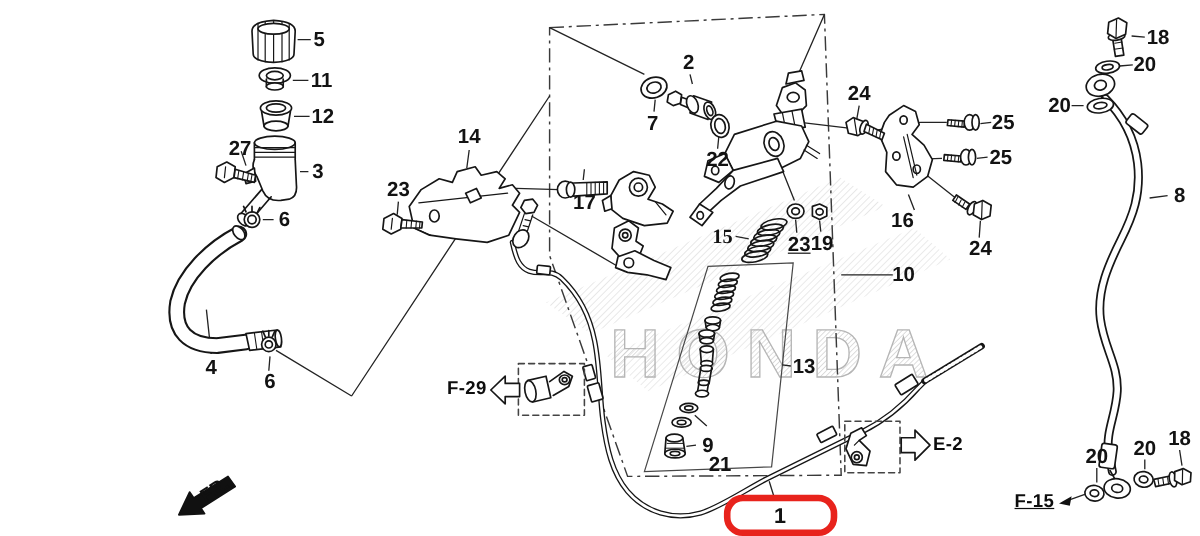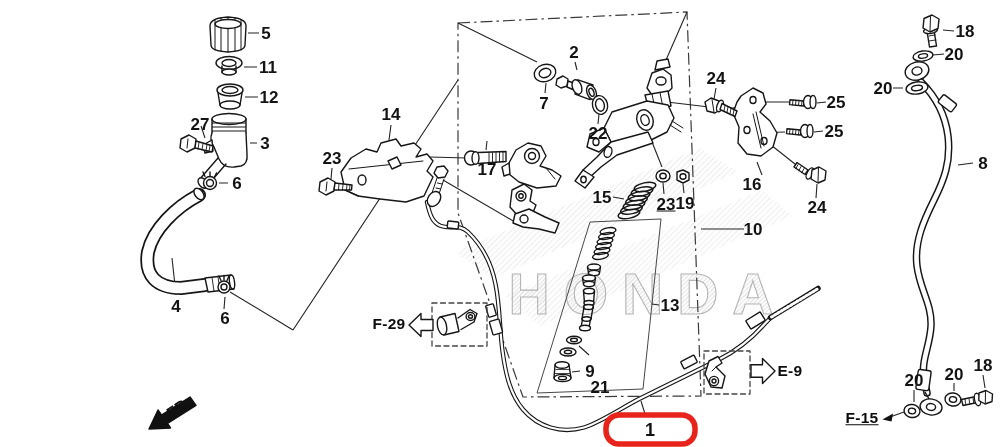--- a/index.html
+++ b/index.html
@@ -364,37 +364,37 @@
       <div class="part-label" style="left: 265px; top: 143px;">3</div>
       <div class="part-label" style="left: 237px; top: 183px;">6</div>
       <div class="part-label" style="left: 176px; top: 306px;">4</div>
       <div class="part-label" style="left: 225px; top: 318px;">6</div>
       <div class="part-label" style="left: 332px; top: 158px;">23</div>
       <div class="part-label" style="left: 391px; top: 114px;">14</div>
       <div class="part-label" style="left: 487px; top: 130px; margin-top: 39px;">17</div>
       <div class="part-label" style="left: 574px; top: 52px;">2</div>
       <div class="part-label" style="left: 544px; top: 103px;">7</div>
       <div class="part-label" style="left: 598px; top: 133px;">22</div>
-      <div class="part-label" style="left: 602px; top: 197px;">15</div>
+      <div class="part-label" style="left: 602px; top: 197px; font-family: Liberation Serif, serif;">15</div>
       <div class="part-label" style="left: 666px; top: 204px; text-decoration: underline;">23</div>
       <div class="part-label" style="left: 685px; top: 203px;">19</div>
       <div class="part-label" style="left: 753px; top: 229px;">10</div>
       <div class="part-label" style="left: 670px; top: 305px;">13</div>
       <div class="part-label" style="left: 600px; top: 355px; margin-top: 32px;">21</div>
       <div class="part-label" style="left: 590px; top: 371px;">9</div>
       <div class="part-label" style="left: 752px; top: 184px;">16</div>
       <div class="part-label" style="left: 716px; top: 78px;">24</div>
       <div class="part-label" style="left: 836px; top: 102px;">25</div>
       <div class="part-label" style="left: 834px; top: 131px;">25</div>
       <div class="part-label" style="left: 817px; top: 207px;">24</div>
       <div class="part-label" style="left: 983px; top: 163px;">8</div>
       <div class="part-label" style="left: 965px; top: 31px;">18</div>
       <div class="part-label" style="left: 954px; top: 54px;">20</div>
       <div class="part-label" style="left: 883px; top: 88px;">20</div>
       <div class="part-label" style="left: 914px; top: 380px;">20</div>
       <div class="part-label" style="left: 954px; top: 374px;">20</div>
       <div class="part-label" style="left: 983px; top: 365px;">18</div>
       <div class="part-label highlighted" style="left: 650px; top: 430px;">1</div>
       <div class="ref-label" style="left: 389px; top: 324px;">F-29</div>
-      <div class="ref-label" style="left: 790px; top: 371px;">E-9</div>
+      <div class="ref-label" style="left: 790px; top: 371px;">E-2</div>
       <div class="ref-label" style="left: 862px; top: 418px; text-decoration: underline;">F-15</div>
     </div>
 </div>
 
 </body></html>

